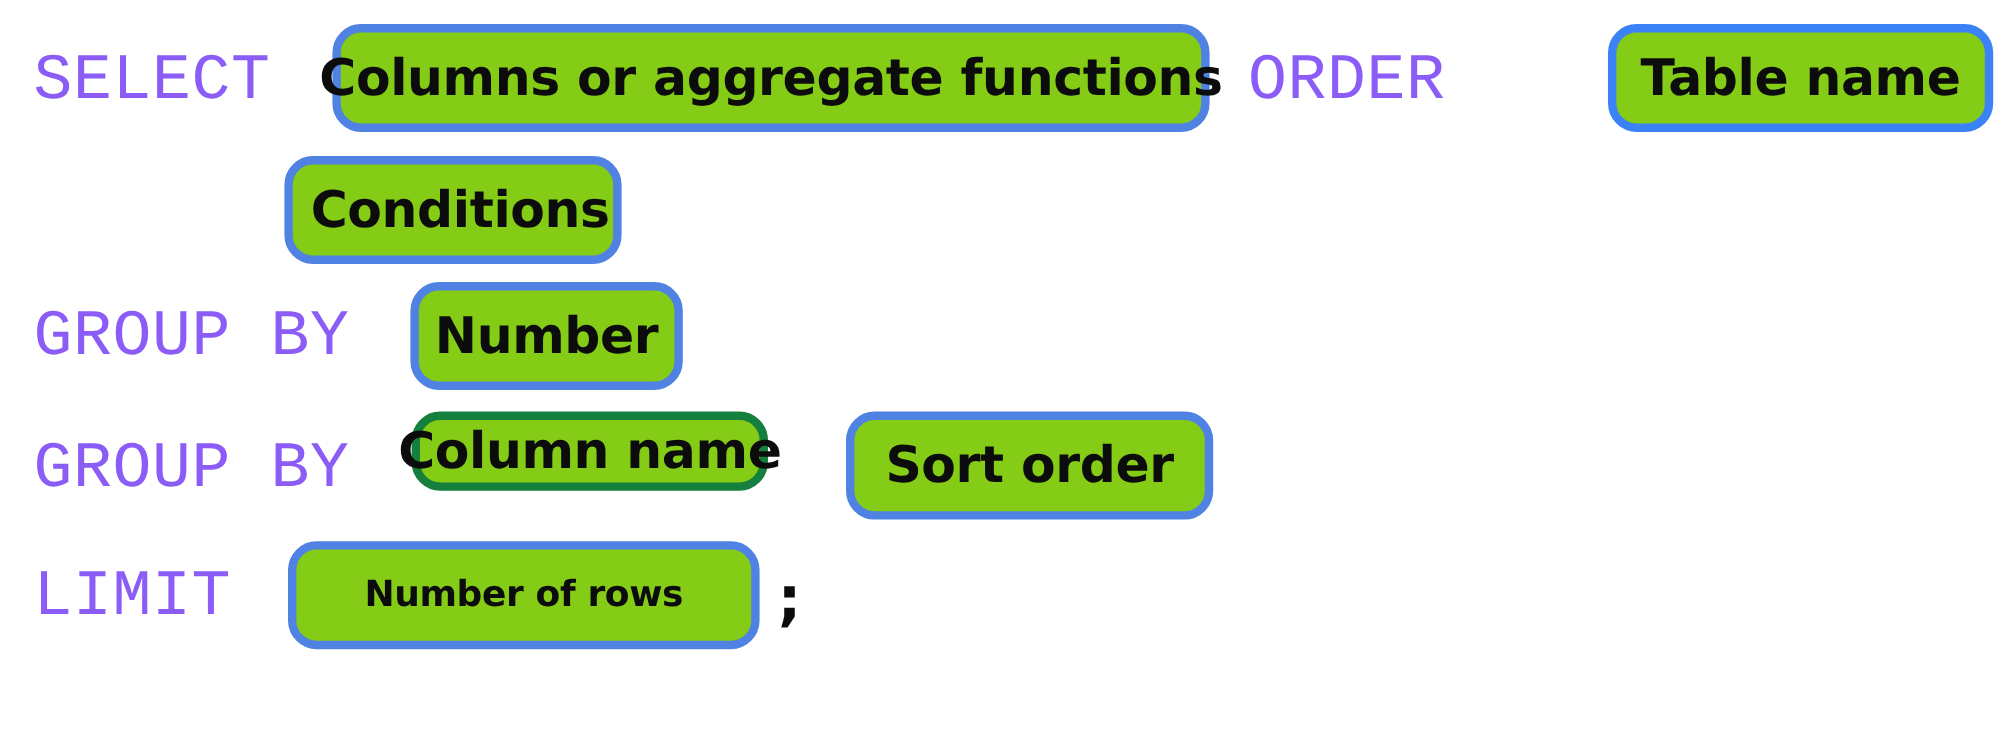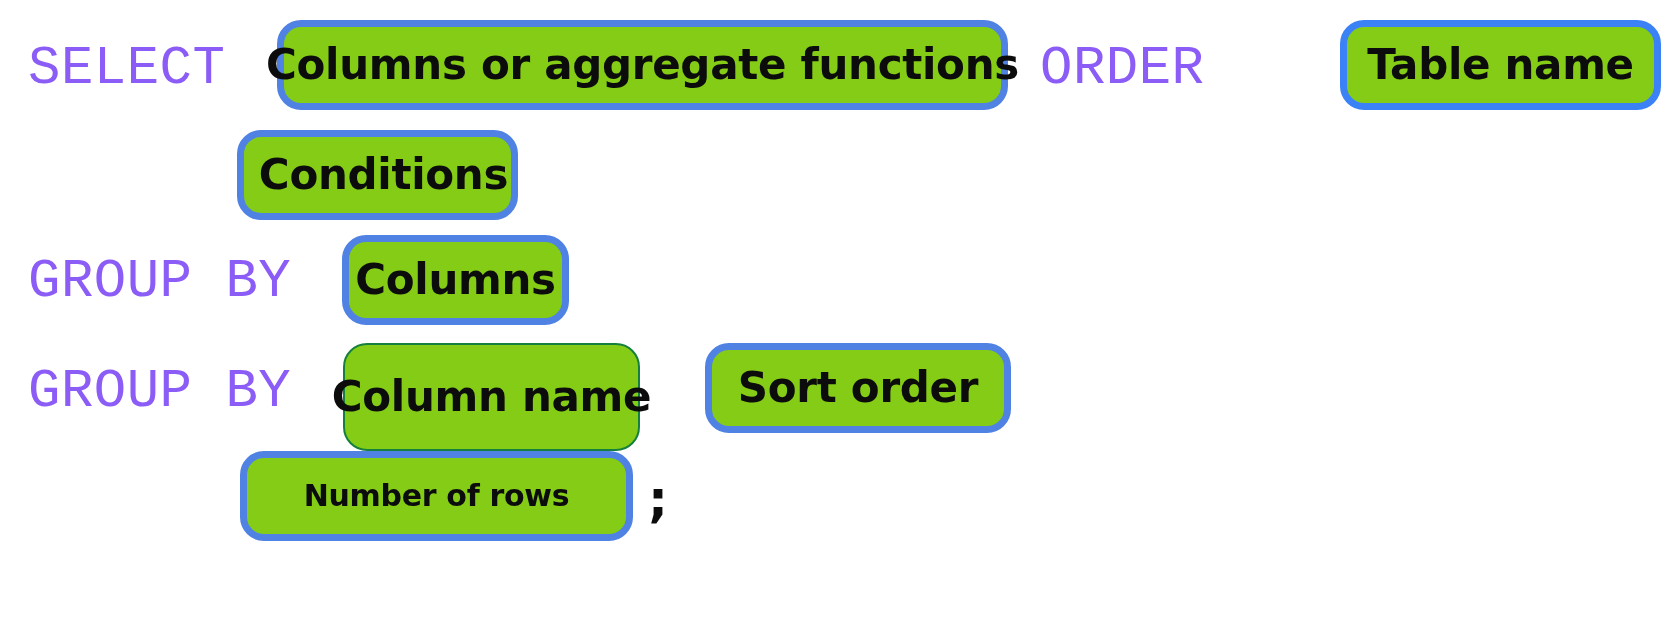--- a/index.html
+++ b/index.html
@@ -82,35 +82,36 @@
 
   <div class="slot" style="left:237px; top:130px; width:281px; height:90px;
               border:7px solid #4f82e3; border-radius:24px;">
     <span class="slot-label" style="font-size:42px;margin-left:12px;">Conditions</span>
   </div>
 
   <div class="kw kw-mono" style="left:28px; top:255px; font-size:54px;">GROUP BY</div>
 
   <div class="slot" style="left:342px; top:235px; width:227px; height:90px;
               border:7px solid #4f82e3; border-radius:24px;">
-    <span class="slot-label" style="font-size:42px;">Columns</span>
+    <span class="slot-label" style="font-size:42px;">Number</span>
   </div>
 
   <div class="kw kw-mono" style="left:28px; top:365px; font-size:54px;">GROUP BY</div>
 
-  <div class="slot" style="left:343px; top:343px; width:297px; height:108px;
-              border:2px solid #15803d; border-radius:24px;">
+  <div class="slot" style="left:343px; top:343px; width:297px; height:66px;
+              border:7px solid #15803d; border-radius:24px;">
     <span class="slot-label" style="font-size:42px;">Column name</span>
   </div>
 
   <div class="slot" style="left:705px; top:343px; width:306px; height:90px;
               border:7px solid #4f82e3; border-radius:24px;">
     <span class="slot-label" style="font-size:42px;">Sort order</span>
   </div>
 
+  <div class="kw kw-mono" style="left:28px; top:472px; font-size:54px;">LIMIT</div>
 
   <div class="slot" style="left:240px; top:451px; width:393px; height:90px;
               border:7px solid #4f82e3; border-radius:24px;">
     <span class="slot-label" style="font-size:30px;">Number of rows</span>
   </div>
 
   <div class="punct" style="left:648px; top:474px; font-size:50px;">;</div>
 
 </div>
 

